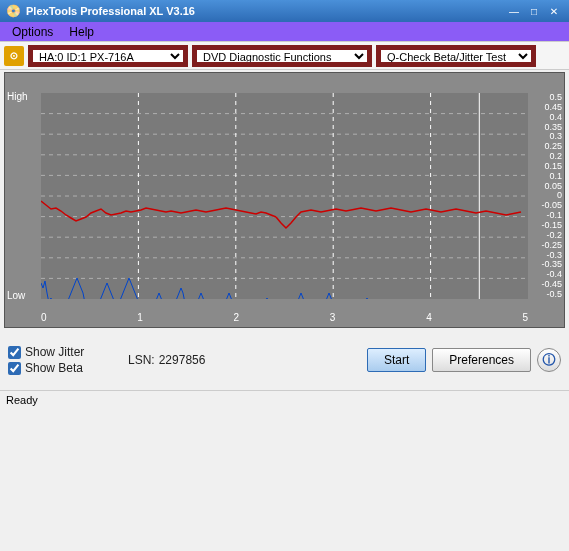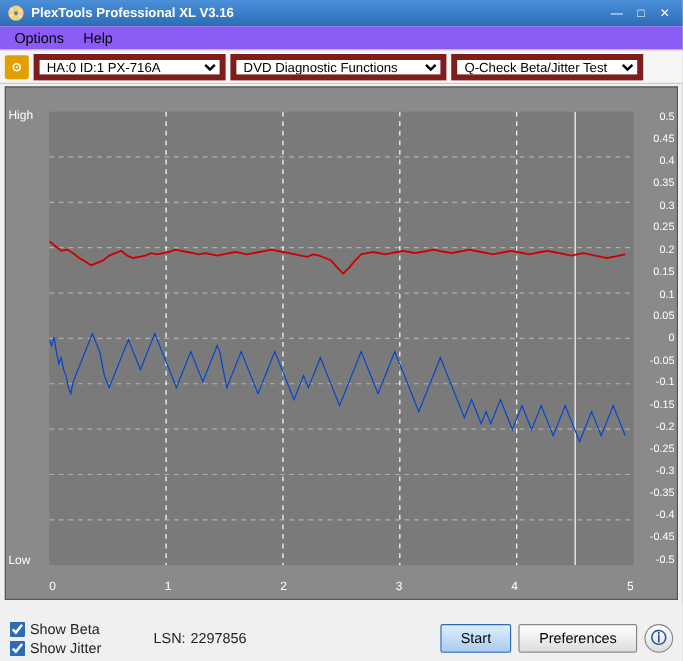--- a/index.html
+++ b/index.html
@@ -65,21 +65,21 @@
       padding: 0 2px;
     }
     #toolbar .drive-select { width: 160px; }
     #toolbar .func-select { width: 180px; }
     #toolbar .test-select { width: 160px; }
 
     
     #chart-container {
       background: #8a8a8a;
       margin: 2px 4px;
-      height: 428px;
+      height: 256px;
       position: relative;
       border: 1px solid #555;
     }
     #chart-inner {
       position: absolute;
       top: 20px; left: 36px; right: 36px; bottom: 28px;
       background: #7a7a7a;
       overflow: hidden;
     }
     
@@ -323,26 +323,26 @@
     <span class="bottom-label">2</span>
     <span class="bottom-label">3</span>
     <span class="bottom-label">4</span>
     <span class="bottom-label">5</span>
   </div>
 </div>
 
 <div id="bottom-panel">
   <div id="checkboxes">
     <div class="checkbox-row">
+      <input type="checkbox" id="cb-jitter" checked="" style="">
+      <label class="checkbox-label" for="cb-jitter">Show Jitter</label>
+    </div>
+    <div class="checkbox-row">
       <input type="checkbox" id="cb-beta" checked="" style="">
       <label class="checkbox-label" for="cb-beta">Show Beta</label>
-    </div>
-    <div class="checkbox-row">
-      <input type="checkbox" id="cb-jitter" checked="" style="">
-      <label class="checkbox-label" for="cb-jitter">Show Jitter</label>
     </div>
   </div>
   <div id="lsn-area">
     <span id="lsn-label">LSN:</span>
     <span id="lsn-value">2297856</span>
   </div>
   <div id="right-buttons">
     <button class="action-btn primary">Start</button>
     <button class="action-btn">Preferences</button>
     <div class="info-btn">ⓘ</div>

